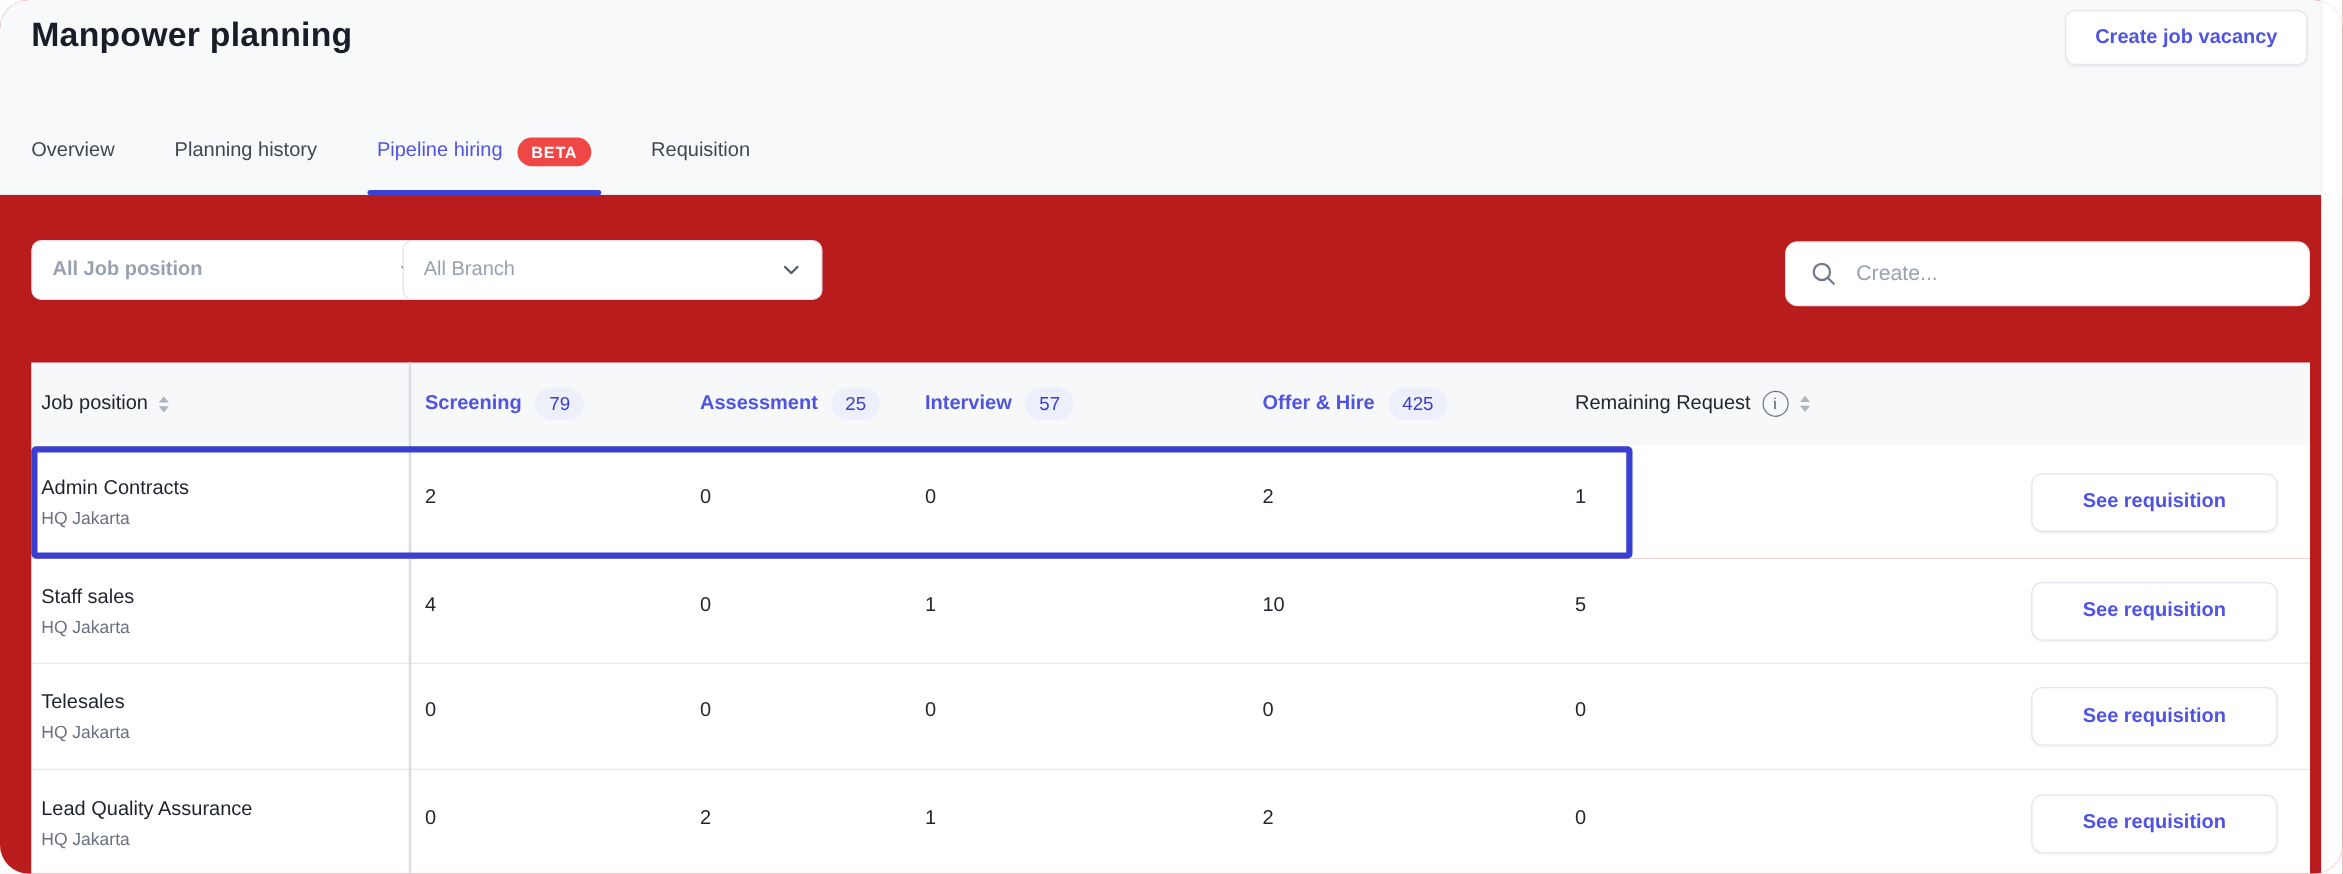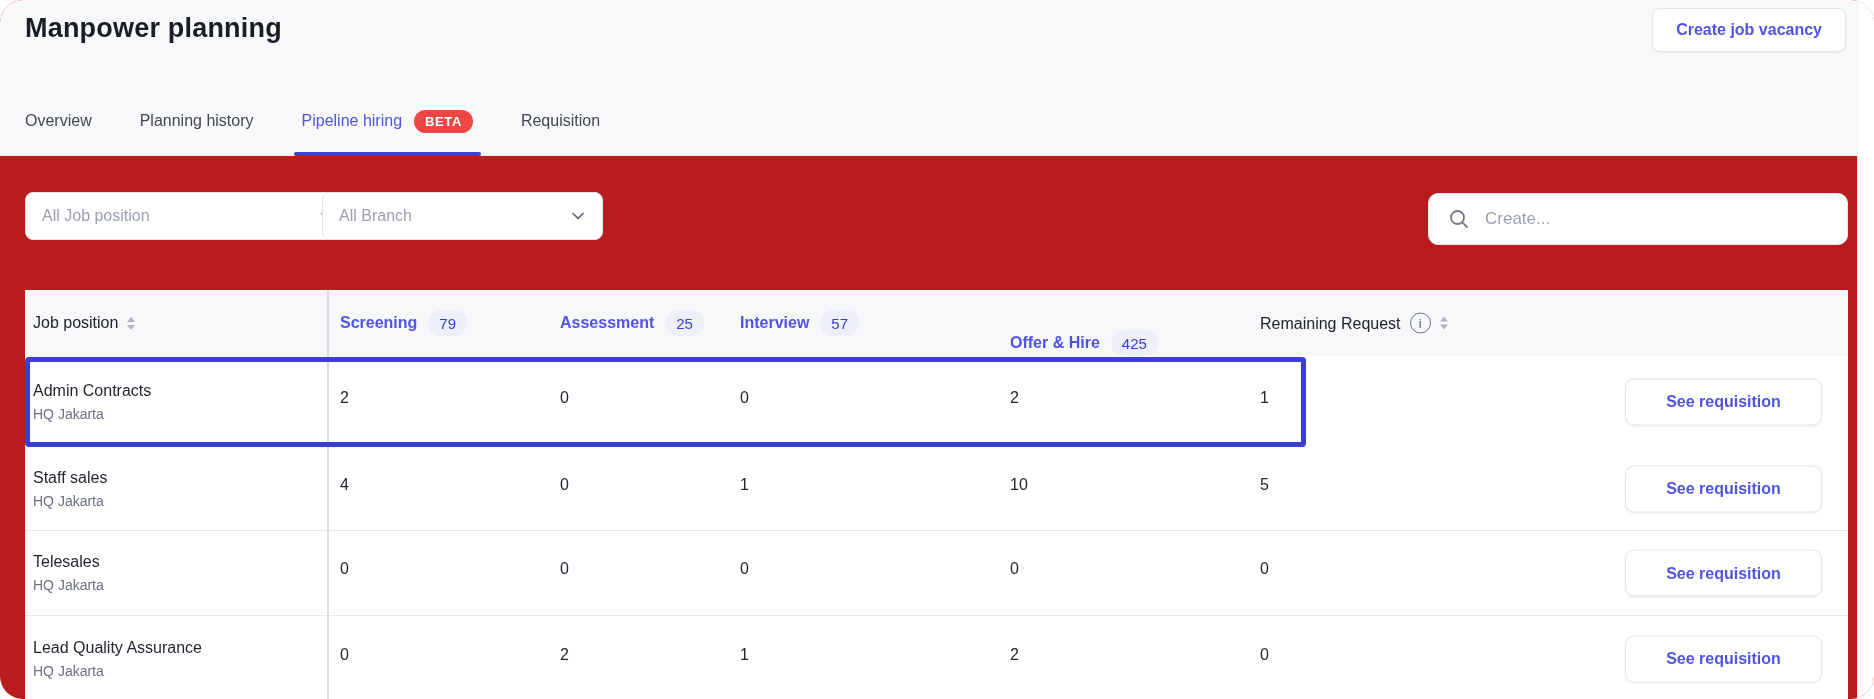--- a/index.html
+++ b/index.html
@@ -25,39 +25,39 @@
   .tab.active::after { content:""; position:absolute; left:-8px; right:-8px; bottom:-1px;
          height:4px; background:#3C42D5; border-radius:3px; }
   .beta { background:#EF4646; color:#fff; font-size:13px; font-weight:700;
           letter-spacing:.6px; padding:5px 11px; border-radius:999px; line-height:1; }
 
   
   .select { position:absolute; top:192px; height:48px; background:#fff;
             border:1px solid #E0E3EB; border-radius:8px; display:flex;
             align-items:center; justify-content:space-between; padding:0 16px;
             font-size:16px; cursor:pointer; }
-  .sel-1 { left:25px;  width:327px; }
-  .sel-2 { left:322px; width:281px; }
+  .sel-1 { left:25px;  width:327px;font-weight:bold; }
+  .sel-2 { left:322px; width:336px; }
   .sel-3 { left:625px; width:279px; }
   .sel-val.ph  { color:#99A1B0; }
   .sel-val.set { color:#23272F; }
   .chev { flex:0 0 auto; margin-left:10px; }
 
   .search { position:absolute; left:1428px; top:193px; width:420px; height:52px;
             background:#fff; border:1px solid #E3E6EC; border-radius:10px;
             display:flex; align-items:center; gap:14px; padding:0 18px; cursor:text; }
   .search .ph { color:#9AA2B1; font-size:17px; }
 
   
   .thead { position:absolute; left:25px; top:290px; width:1823px; height:66px;
            background:#F7F8FA; }
   .cell  { position:absolute; top:50%; transform:translateY(-50%);
            display:flex; align-items:center; white-space:nowrap; }
   .c-pos { left:8px; }    .c-scr { left:315px; } .c-ass { left:535px; }
-  .c-int { left:715px; }  .c-off { left:985px;margin-top:20px; } .c-rem { left:1235px; }
+  .c-int { left:715px; }  .c-off { left:985px; } .c-rem { left:1235px; }
   .th-dark  { font-size:16px; font-weight:400; color:#20242D; gap:9px; }
   .th-stage { font-size:16px; font-weight:700; color:#4F54E1; gap:11px; cursor:pointer; }
   .pill { background:#EDEFFB; color:#3A41C9; font-size:15px; font-weight:500;
           height:26px; padding:0 11px; border-radius:13px; display:inline-flex;
           align-items:center; }
   .sort { display:inline-flex; flex-direction:column; gap:3px; cursor:pointer; }
   .sort i { display:block; width:0; height:0;
             border-left:4px solid transparent; border-right:4px solid transparent; }
   .sort .up { border-bottom:5px solid #AEB5C1; }
   .sort .dn { border-top:5px solid #AEB5C1; }

